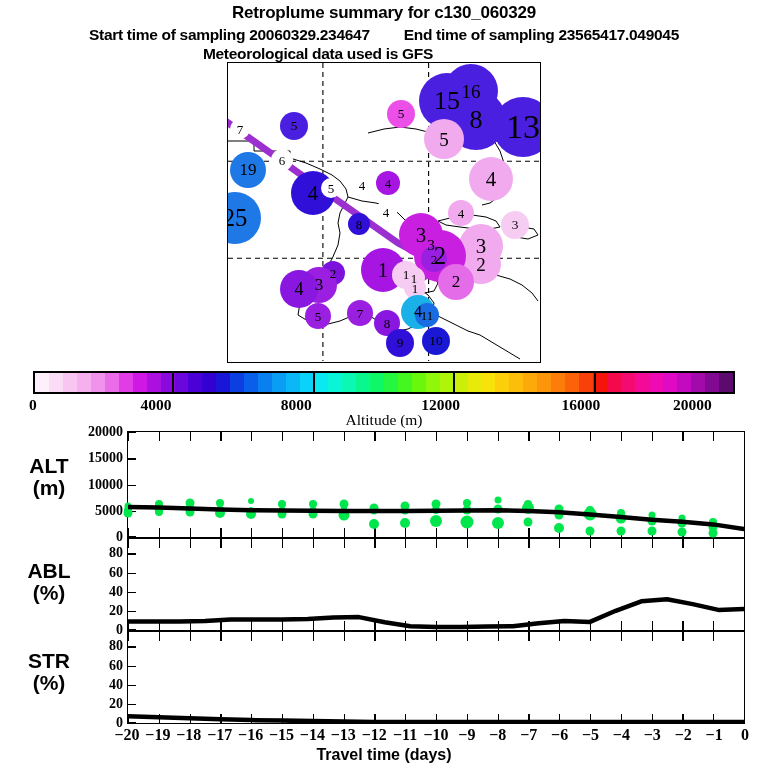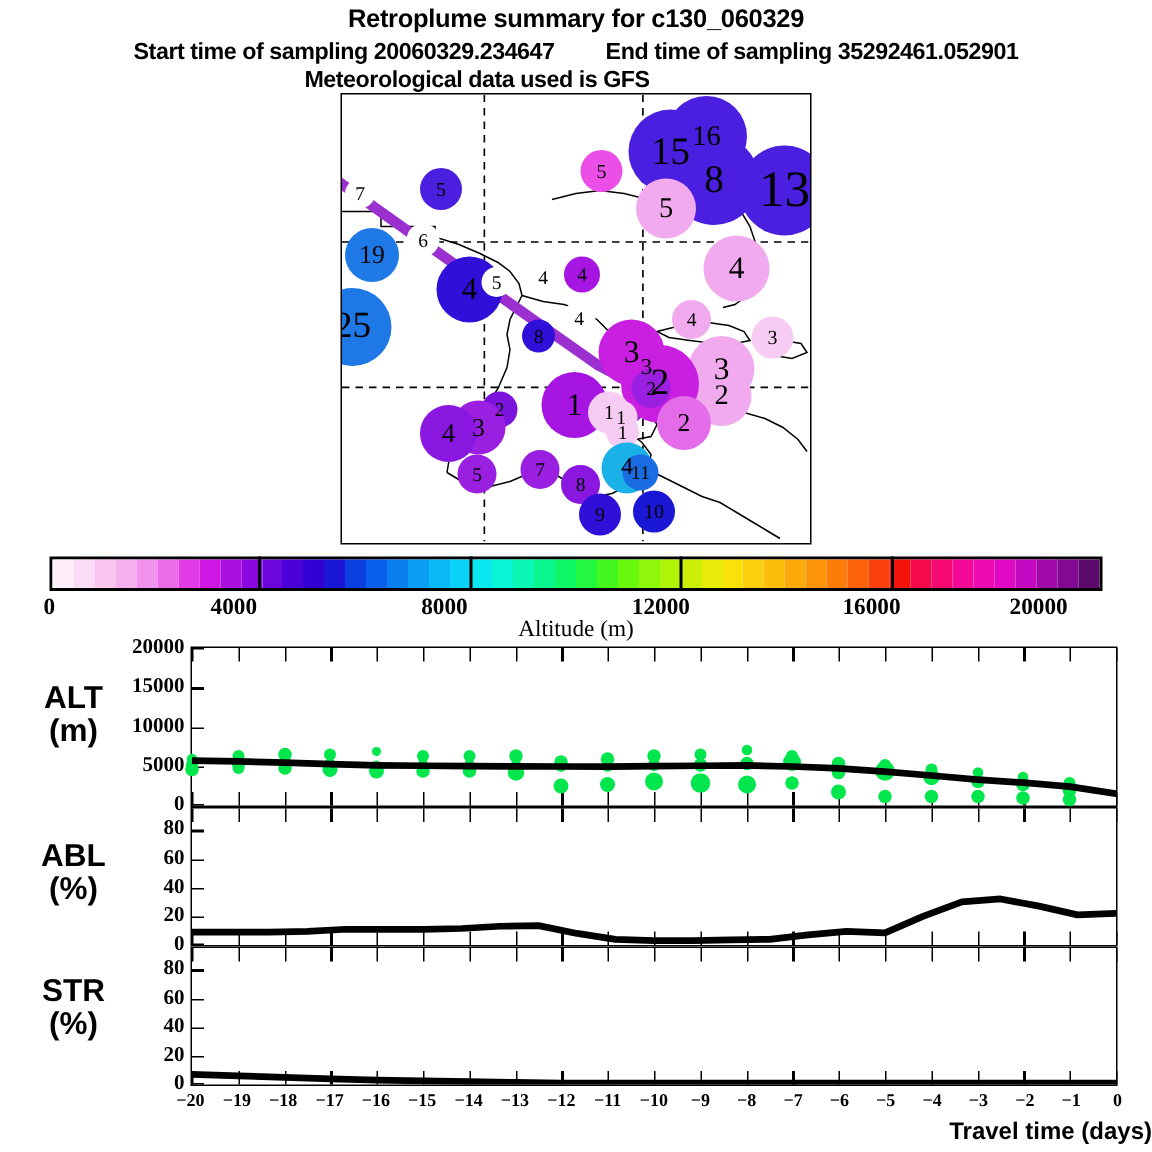--- a/index.html
+++ b/index.html
@@ -41,33 +41,33 @@
   .tickcol{position:absolute;bottom:0;width:1.3px;background:#000;height:9px;}
   .tickcol.top{top:0;bottom:auto;}
   .ylab{position:absolute;right:100%;margin-right:5px;transform:translateY(-50%);
       font-size:14px;font-weight:bold;font-family:"Liberation Serif",serif;
       white-space:nowrap;}
   .ytick{position:absolute;left:0;width:8px;height:1.4px;background:#000;}
   .pname{position:absolute;font-size:21px;font-weight:bold;text-align:center;
       line-height:1.05;width:86px;left:6px;}
   .dot{position:absolute;background:#00e64c;border-radius:50%;
       transform:translate(-50%,-50%);}
-  .xlab{position:absolute;top:726px;font-size:12px;font-weight:bold;
+  .xlab{position:absolute;top:726px;font-size:16px;font-weight:bold;
       font-family:"Liberation Serif",serif;transform:translateX(-50%);text-align:right;}
-  #xaxis-title{top:746px;left:0;width:768px;text-align:right;
+  #xaxis-title{top:746px;left:0;width:768px;text-align:center;
       font-size:16px;font-weight:bold;}
 </style>
 </head>
 <body>
 
 <div class="abs" id="title-main">Retroplume summary for c130_060329</div>
 <div class="abs" id="title-times">
   <span>Start time of sampling 20060329.234647</span>
   <span id="gap"></span>
-  <span>End time of sampling 35292461.052901</span>
+  <span>End time of sampling 23565417.049045</span>
 </div>
 <div class="abs" id="title-met">Meteorological data used is GFS</div>
 
 <div class="abs" id="map-frame">
   <svg id="map-svg" width="311" height="298" viewBox="0 0 311 298">
     <g id="gridlines" stroke="#000" stroke-width="1.1" stroke-dasharray="5,4" fill="none">
         <line x1="94.9" y1="0" x2="94.9" y2="298"></line>
         <line x1="200.6" y1="0" x2="200.6" y2="298"></line>
         <line x1="0" y1="98.3" x2="311" y2="98.3"></line>
         <line x1="0" y1="195.2" x2="311" y2="195.2"></line>

